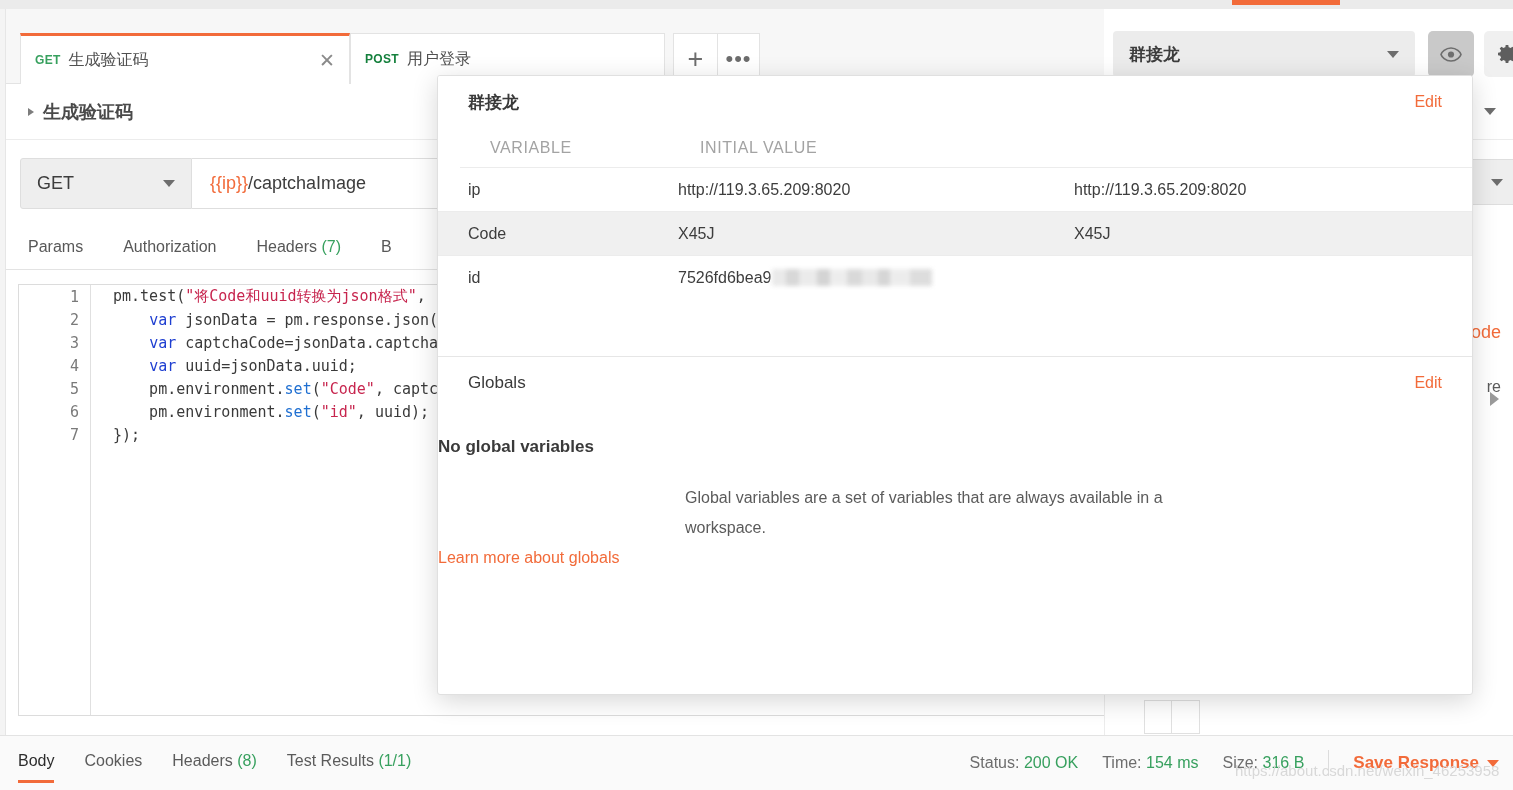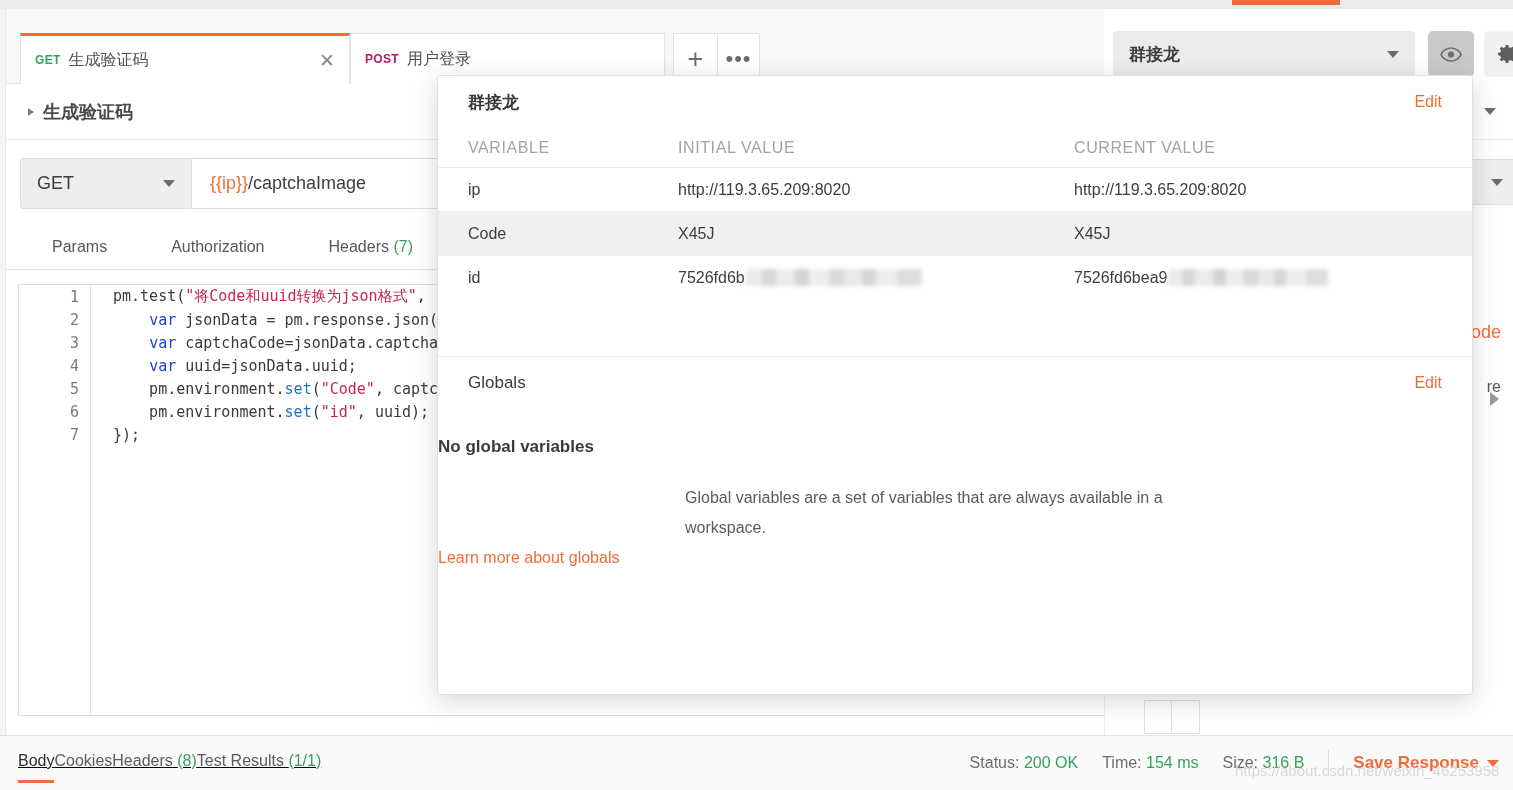--- a/index.html
+++ b/index.html
@@ -34,21 +34,21 @@
     position: absolute; top: 24px; height: 51px;
     background: #fff; border: 1px solid #e3e3e3; border-bottom: none;
     display: flex; align-items: center; padding: 0 14px;
   }
   .tab.active { left: 14px; width: 330px; border-top: 3px solid #f26b3a; }
   .tab.second { left: 344px; width: 315px; }
   .tab-method {
     font-size: 12px; font-weight: bold; letter-spacing: .3px; margin-right: 8px;
   }
   .m-get { color: #37a05e; }
-  .m-post { color: #be185d; }
+  .m-post { color: #15803d; }
   .tab-title { font-size: 16px; color: #505050; }
   .tab-close {
     position: absolute; right: 14px; top: 50%; transform: translateY(-50%);
     font-size: 19px; color: #8a8a8a; line-height: 1; cursor: pointer;
     font-family: "Liberation Sans", sans-serif;
   }
   .tab-plus {
     position: absolute; left: 667px; top: 24px; width: 45px; height: 51px;
     background: #fff; border: 1px solid #e3e3e3; border-bottom: none;
     display: flex; align-items: center; justify-content: center;
@@ -96,21 +96,21 @@
     font-size: 18px; color: #3d3d3d; overflow: hidden; white-space: nowrap;
   }
   .var-token { color: #f26b3a; }
 
   
   .subtabs {
     position: absolute; left: 6px; top: 225px; width: 1098px; height: 45px;
     background: #fff; border-bottom: 1px solid #e3e3e3;
     display: flex; align-items: center; padding-left: 22px; gap: 40px;
   }
-  .subtab { font-size: 16px; color: #585858; cursor: pointer; white-space: nowrap; margin-left: 24px; }
+  .subtab { font-size: 16px; color: #585858; cursor: pointer; white-space: nowrap; }
   .cnt-green { color: #37a05e; }
 
   
   .editor {
     position: absolute; left: 18px; top: 284px; width: 1140px; height: 432px;
     background: #fff; border: 1px solid #dcdcdc;
   }
   .gutter {
     position: absolute; left: 0; top: 0; width: 72px; height: 100%;
     background: #fff; border-right: 1px solid #e0e0e0;
@@ -128,21 +128,21 @@
   .k-var { color: #1f3fd1; }
   .k-str { color: #c7254e; }
   .k-fn  { color: #1f6fd1; }
 
   
   .resp-bar {
     position: absolute; left: 0; top: 735px; width: 1513px; height: 55px;
     background: #fafafa; border-top: 1px solid #e3e3e3;
     display: flex; align-items: center;
   }
-  .resp-tabs { display: flex; align-items: center; padding-left: 18px; text-decoration: underline; }
+  .resp-tabs { display: flex; align-items: center; gap: 30px; padding-left: 18px; }
   .resp-tab {
     font-size: 16px; color: #5b5b5b; cursor: pointer; position: relative;
     padding-bottom: 5px;
   }
   .resp-tab.active { color: #2d2d2d; }
   .resp-tab.active:after {
     content: ""; position: absolute; left: 0; right: 0; bottom: -8px;
     height: 3px; background: #f26b3a;
   }
   .resp-meta {
@@ -221,21 +221,21 @@
   }
   .modal-head {
     height: 52px; display: flex; align-items: center; padding: 0 30px;
     background: #fff;
   }
   .modal-title { flex: 1; font-size: 17px; font-weight: bold; color: #3a3a3a; }
   .edit-link { font-size: 16px; color: #f26b3a; cursor: pointer; }
 
   .vtable { width: 100%; }
   .vrow { display: flex; align-items: center; height: 44px; padding: 0 30px; }
-  .vhead { height: 40px; color: #a3a3a3; font-size: 15px; letter-spacing: .6px; }
+  .vhead { height: 40px; color: #a3a3a3; font-size: 15px; letter-spacing: .6px; margin-left: 22px; }
   .vrow.stripe { background: #f0f0f0; }
   .vrow.divider { border-bottom: 1px solid #ececec; }
   .c-var  { width: 210px; font-size: 16px; color: #3d3d3d; }
   .c-init { width: 396px; font-size: 16px; color: #3d3d3d; position: relative; }
   .c-curr { flex: 1; font-size: 16px; color: #3d3d3d; position: relative; }
 
   .blur-mask {
     display: inline-block; height: 17px; vertical-align: -3px; margin-left: 1px;
     background: linear-gradient(90deg,#e9e9e9 0 9%,#d6d6d6 9% 17%,#eaeaea 17% 28%,
       #d2d2d2 28% 36%,#ededed 36% 47%,#d8d8d8 47% 56%,#e8e8e8 56% 66%,
@@ -439,40 +439,36 @@
 
     <div class="modal-head">
       <span class="modal-title">群接龙</span>
       <span class="edit-link">Edit</span>
     </div>
 
     <div class="vtable">
       <div class="vrow vhead divider">
         <span class="c-var" style="color:#a3a3a3">VARIABLE</span>
         <span class="c-init" style="color:#a3a3a3">INITIAL VALUE</span>
-        <span class="c-curr" style="color:#a3a3a3">CURRENT VALUE</span>
       </div>
 
       <div class="vrow divider">
         <span class="c-var">ip</span>
         <span class="c-init">http://119.3.65.209:8020</span>
         <span class="c-curr">http://119.3.65.209:8020</span>
       </div>
 
       <div class="vrow stripe divider">
         <span class="c-var">Code</span>
         <span class="c-init">X45J</span>
         <span class="c-curr">X45J</span>
       </div>
 
       <div class="vrow">
         <span class="c-var">id</span>
-        <span class="c-init">
-          <span>7526fd6b</span><span class="blur-mask bm-1"></span>
-        </span>
         <span class="c-curr">
           <span>7526fd6bea9</span><span class="blur-mask bm-2"></span>
         </span>
       </div>
     </div>
 
     <div class="modal-sep"></div>
 
     <div class="globals-head">
       <span class="globals-title">Globals</span>

